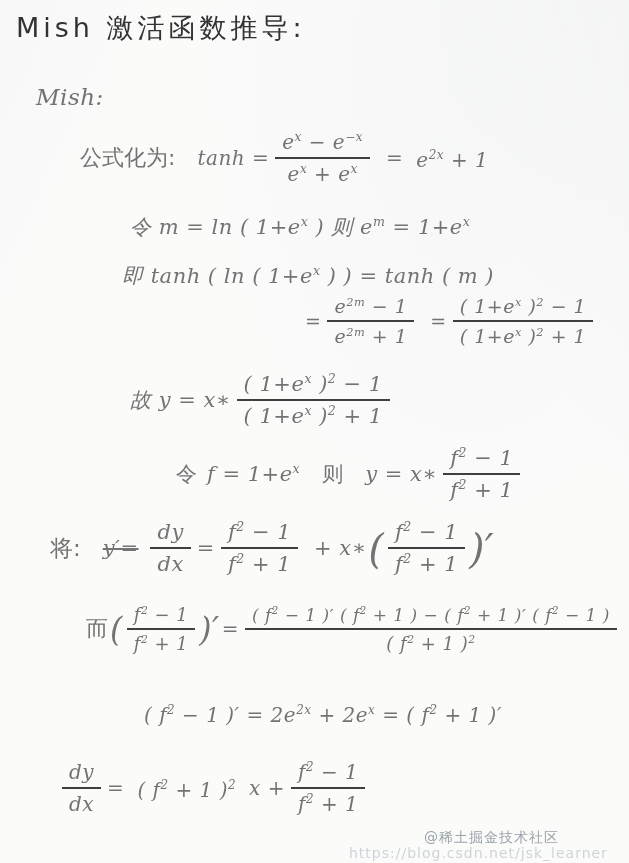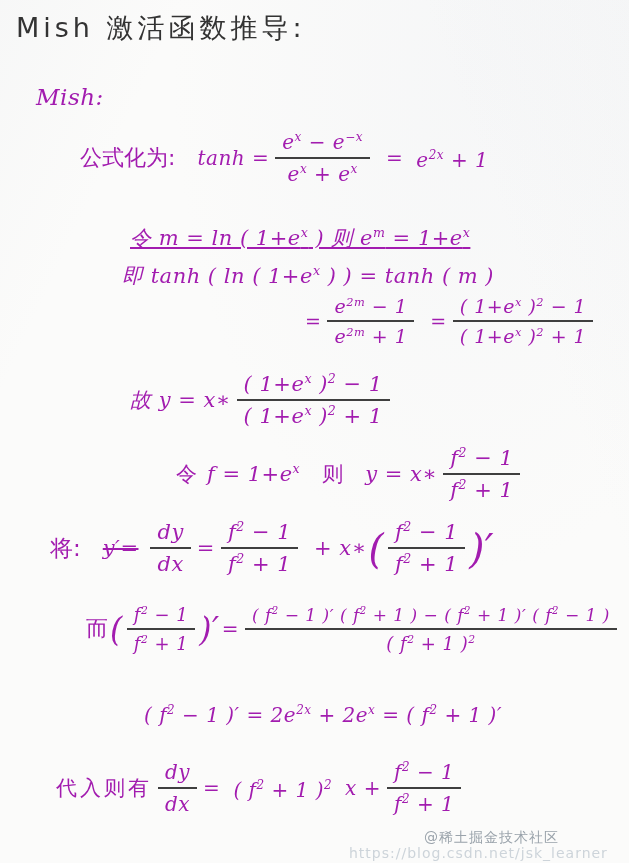--- a/index.html
+++ b/index.html
@@ -19,21 +19,21 @@
       linear-gradient(115deg, rgba(210,214,222,0.10) 0%, rgba(255,255,255,0) 18%),
       linear-gradient(250deg, rgba(216,220,228,0.12) 0%, rgba(255,255,255,0) 22%),
       radial-gradient(ellipse at 75% 8%, rgba(223,227,236,0.18), rgba(255,255,255,0) 45%);
     pointer-events: none;
   }
   .line {
     position: absolute;
     display: flex;
     align-items: center;
     white-space: nowrap;
-    color: #a21caf;
+    color: #737373;
   }
   .cjk  { font-family: "DejaVu Sans", sans-serif; font-style: normal; }
   .math { font-style: italic; letter-spacing: 0.5px; }
   .gap-s { margin-left: 10px; }
   .gap-m { margin-left: 22px; }
   .gap-l { margin-left: 38px; }
 
   .frac {
     display: inline-flex;
     flex-direction: column;
@@ -97,21 +97,21 @@
   <span class="frac math">
     <span class="num">e<sup>x</sup> − e<sup>−x</sup></span>
     <span class="den">e<sup>x</sup> + e<sup>x</sup></span>
   </span>
   <span class="math gap-s">=</span>
   <span class="frac math gap-s">
     <span class="den">e<sup>2x</sup> + 1</span>
   </span>
 </div>
 
-<div class="line math" style="left:130px; top:224px; font-size:21px;text-decoration:underline;">
+<div class="line math" style="left:130px; top:213px; font-size:21px;">
   <span>令 m = ln ( 1+e<sup>x</sup> )   则   e<sup>m</sup> = 1+e<sup>x</sup></span>
 </div>
 
 <div class="line math" style="left:122px; top:262px; font-size:21px;">
   <span>即 tanh ( ln ( 1+e<sup>x</sup> ) ) = tanh ( m )</span>
 </div>
 
 <div class="line" style="left:305px; top:295px; font-size:19px;">
   <span class="math">=</span>
   <span class="frac math">
@@ -178,21 +178,20 @@
     <span class="num">( f<sup>2</sup> − 1 )′ ( f<sup>2</sup> + 1 ) − ( f<sup>2</sup> + 1 )′ ( f<sup>2</sup> − 1 )</span>
     <span class="den" style="font-size:18px;">( f<sup>2</sup> + 1 )<sup>2</sup></span>
   </span>
 </div>
 
 <div class="line math" style="left:144px; top:703px; font-size:20px;">
   <span>( f<sup>2</sup> − 1 )′ =  2e<sup>2x</sup> + 2e<sup>x</sup>  = ( f<sup>2</sup> + 1 )′</span>
 </div>
 
 <div class="line" style="left:56px; top:760px; font-size:20px;">
-  <span class="cjk" style="font-size:21px; letter-spacing:3px;">代入则有</span>
   <span class="frac math gap-s">
     <span class="num">dy</span>
     <span class="den">dx</span>
   </span>
   <span class="math">=</span>
   <span class="frac math gap-s">
     <span class="den">( f<sup>2</sup> + 1 )<sup>2</sup></span>
   </span>
   <span class="math">x +</span>
   <span class="frac math">

